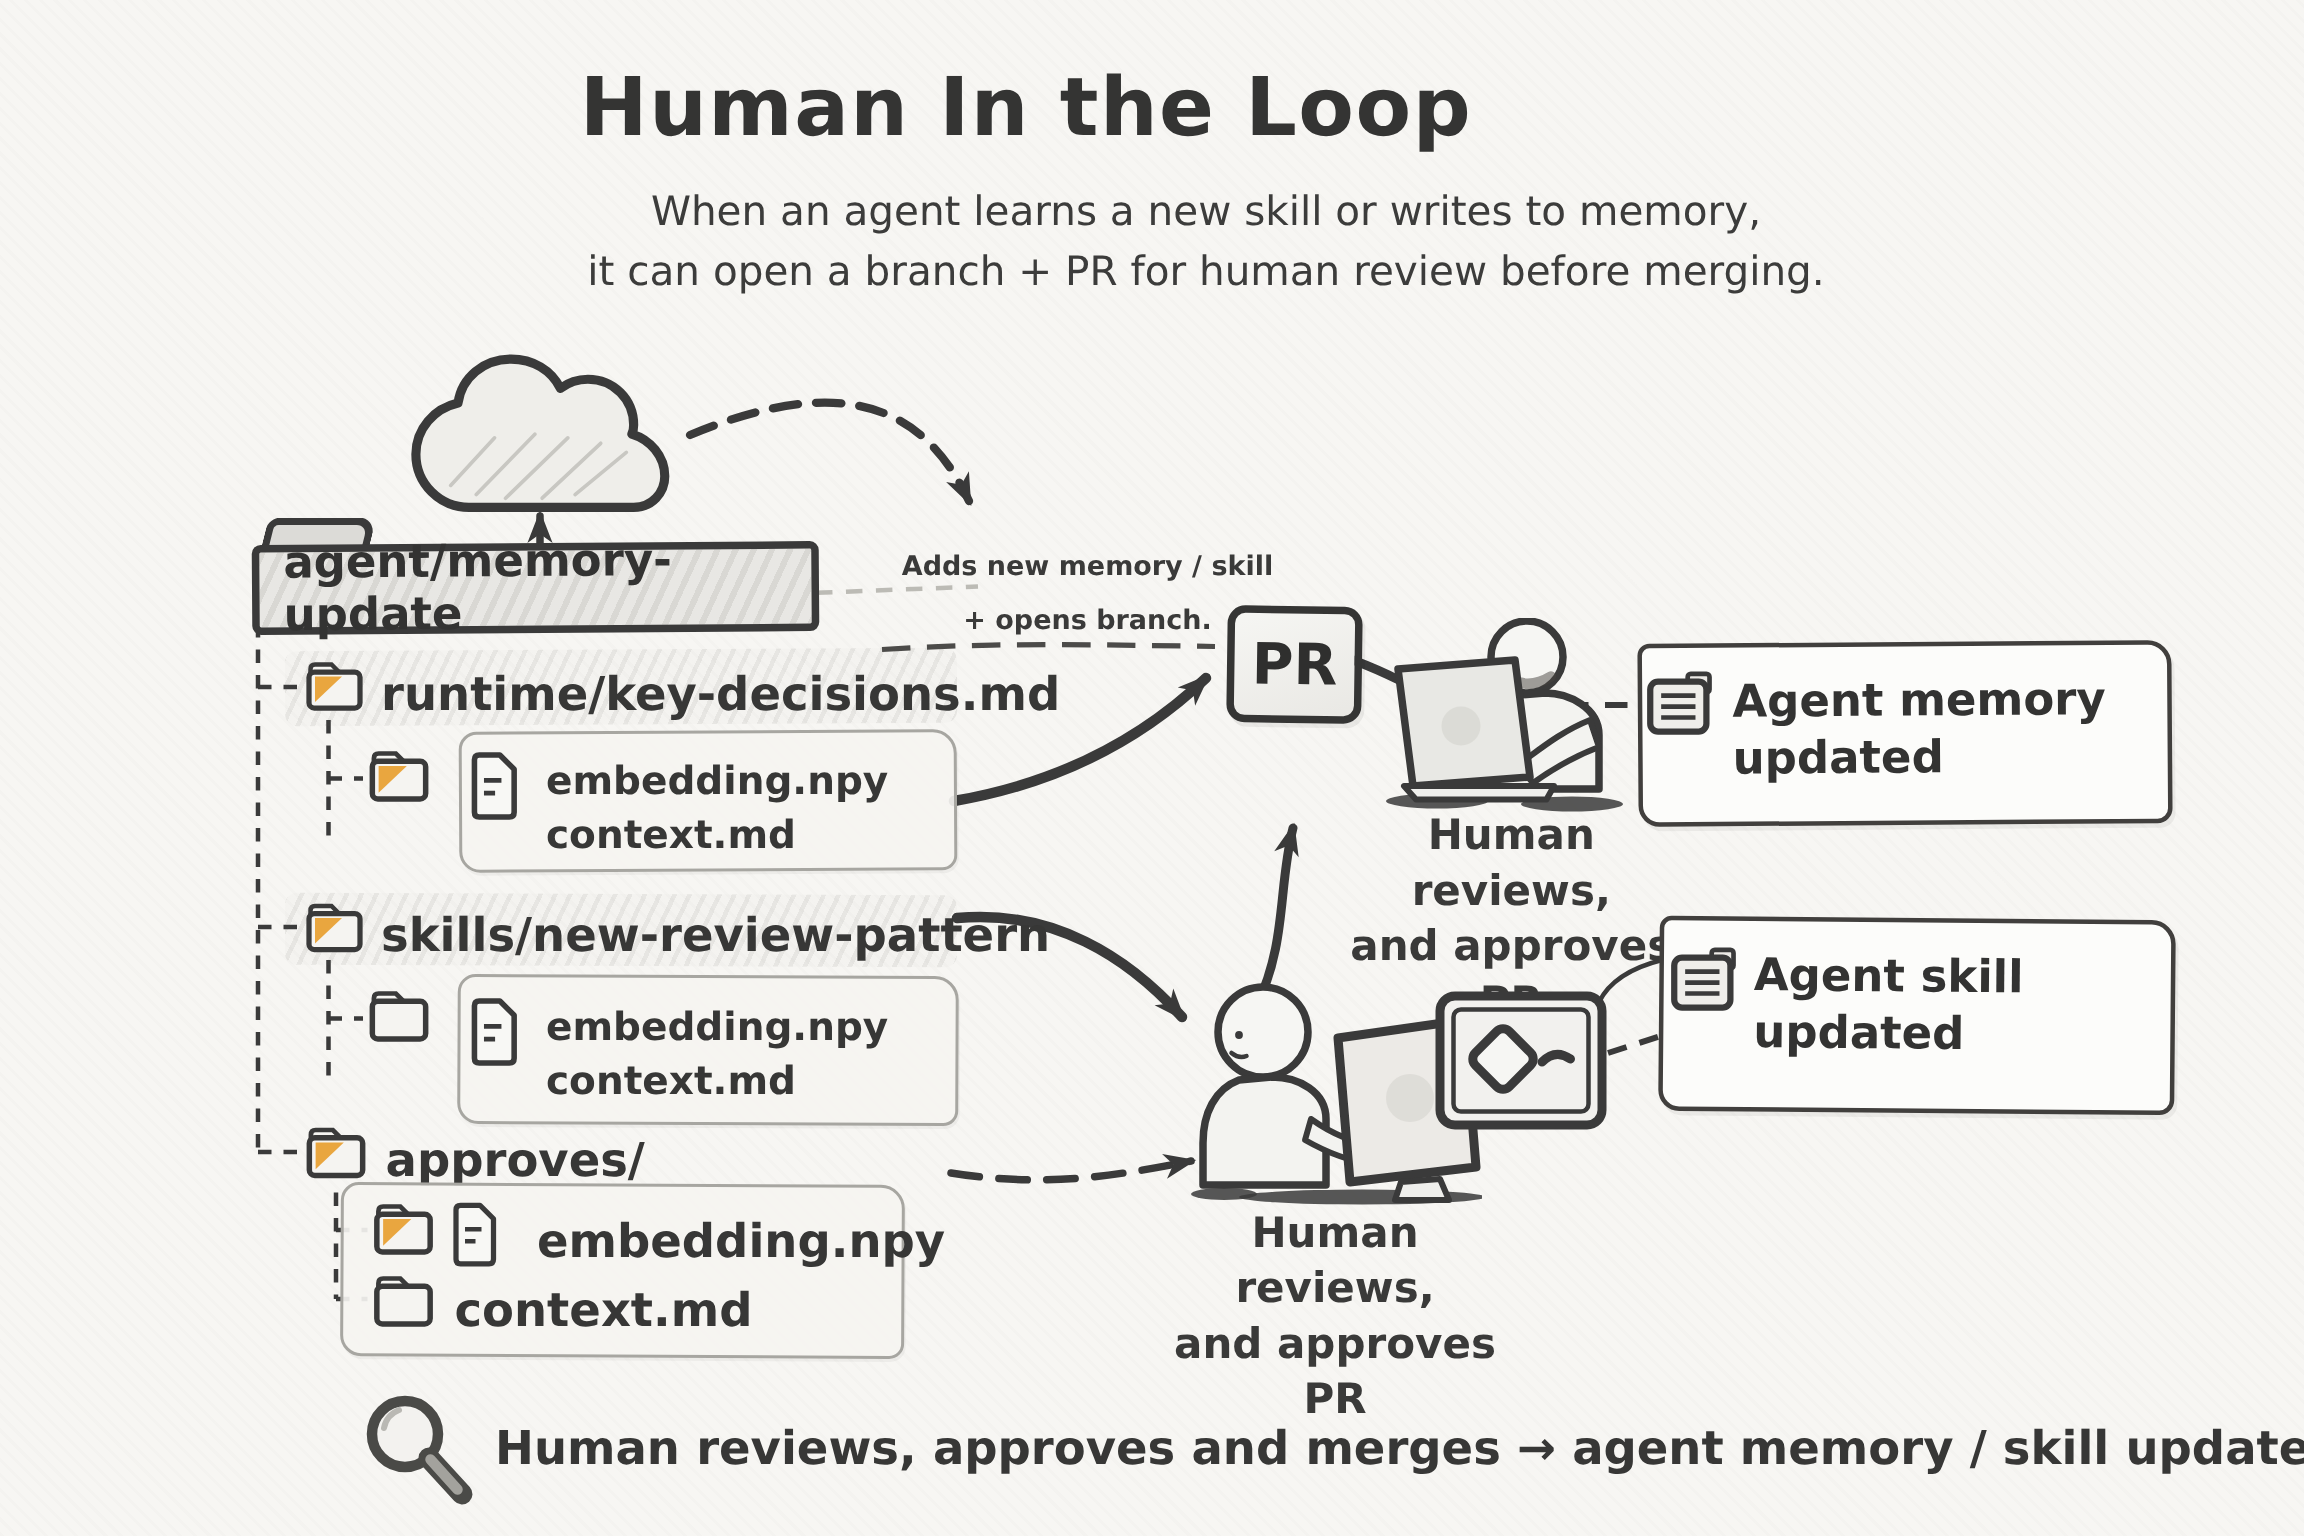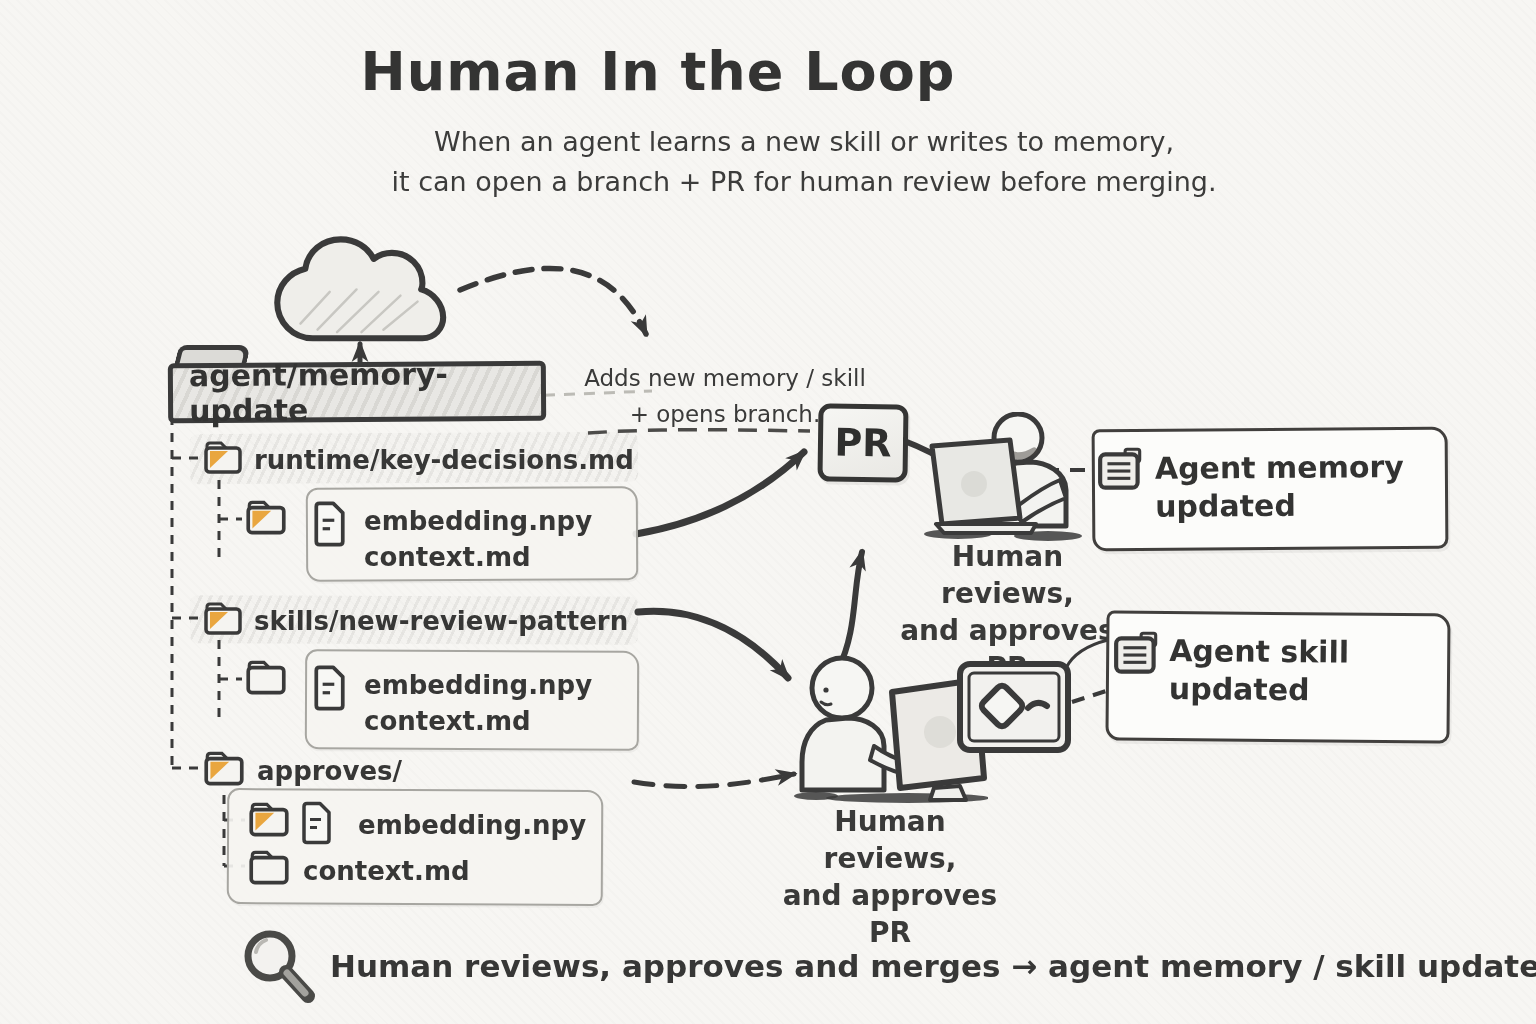--- a/index.html
+++ b/index.html
@@ -3,37 +3,37 @@
 <meta charset="utf-8">
 <style>
   html,body{margin:0;padding:0;}
   .stage{
     position:relative;width:1536px;height:1024px;overflow:hidden;
     background:#f7f6f3;
     background-image:repeating-linear-gradient(45deg, rgba(60,58,52,0.016) 0 2px, transparent 2px 7px);
     font-family:"DejaVu Sans", sans-serif;color:#3a3a3a;
   }
   .abs{position:absolute;}
-  .title{top:40px;left:0;width:1316px;text-align:center;font-size:54px;font-weight:bold;letter-spacing:1px;color:#343433;}
+  .title{top:40px;left:0;width:1316px;text-align:center;font-size:54px;font-weight:bold;letter-spacing:1px;color:#343433;padding-left:26px;}
   .sub{left:0;width:1536px;text-align:center;font-size:27px;font-weight:500;color:#3c3c3b;padding-left:36px;}
   .s1{top:126px;} .s2{top:166px;}
   .overlay{top:0;left:0;pointer-events:none;}
 
   .branch-tab{left:176px;top:345px;width:62px;height:20px;background:#dcdbd7;border:5px solid #3a3a3a;border-bottom:none;border-radius:8px 12px 0 0;transform:skewX(-14deg);}
   .branch-box{
     left:168px;top:362px;width:352px;height:50px;border:5px solid #3a3a3a;border-radius:6px;
     background:#e7e6e2;background-image:repeating-linear-gradient(115deg, rgba(90,88,82,0.10) 0 4px, rgba(255,255,255,0.06) 4px 11px);
     display:flex;align-items:center;padding-left:16px;transform:rotate(-0.4deg);
     font-size:30px;font-weight:bold;color:#333332;
   }
   .streak{background:repeating-linear-gradient(115deg, rgba(90,88,82,0.10) 0 3px, rgba(90,88,82,0.02) 3px 9px);border-radius:8px;}
   .bubble{border:2px solid #a7a6a1;border-radius:12px 16px 10px 14px;background:rgba(245,244,241,0.92);box-shadow:1px 2px 0 rgba(0,0,0,0.04);}
-  .tree-label{font-size:26px;font-weight:600;color:#373736;white-space:nowrap;}
+  .tree-label{font-size:31px;font-weight:600;color:#373736;white-space:nowrap;}
   .file-lines{font-size:26px;font-weight:600;color:#373736;line-height:36px;white-space:nowrap;}
-  .note-txt{font-size:23px;font-weight:400;text-align:center;line-height:36px;color:#3a3a39;}
+  .note-txt{font-size:18px;font-weight:700;text-align:center;line-height:36px;color:#3a3a39;}
   .pr-box{
     left:818px;top:404px;width:80px;height:68px;border:5px solid #353534;border-radius:12px;
     background:linear-gradient(160deg,#f6f6f3,#e9e8e4);display:flex;align-items:center;justify-content:center;
     font-size:38px;font-weight:bold;color:#2f2f2e;transform:rotate(0.8deg);box-shadow:2px 3px 0 rgba(0,0,0,0.06);
   }
   .caption{font-size:28px;font-weight:600;text-align:center;line-height:37px;color:#3a3a39;}
   .outcome{
     border:3px solid #413f3d;background:#fcfcfa;box-shadow:2px 3px 0 rgba(0,0,0,0.05);
     border-radius:8px 16px 10px 14px;
   }

